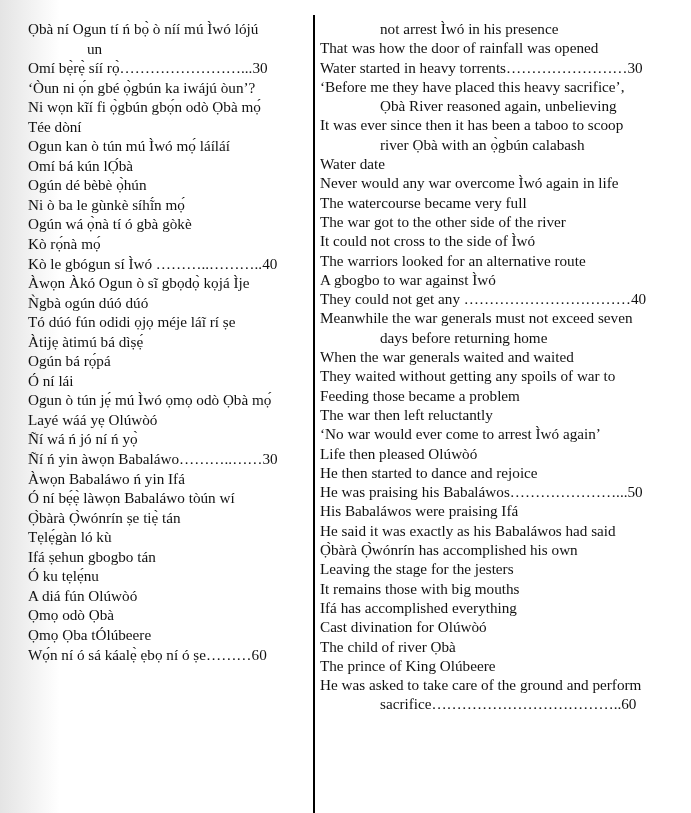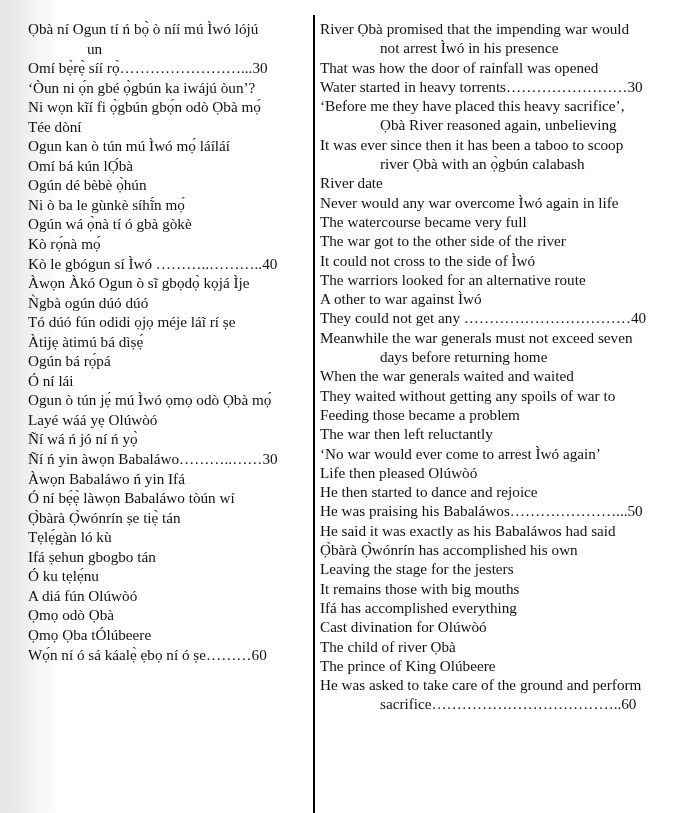--- a/index.html
+++ b/index.html
@@ -61,46 +61,46 @@
       <div class="line">Tẹlẹ́gàn ló kù</div>
       <div class="line">Ifá ṣehun gbogbo tán</div>
       <div class="line">Ó ku tẹlẹ́nu</div>
       <div class="line">A diá fún Olúwòó</div>
       <div class="line">Ọmọ odò Ọbà</div>
       <div class="line">Ọmọ Ọba tÓlúbeere</div>
       <div class="line">Wọ́n ní ó sá káalẹ̀ ẹbọ ní ó ṣe………60</div>
     </div>
   <div class="divider"></div>
   <div class="col-right" id="col-right">
-      <div class="line">River Ọbà promised that the impending war would</div>
       <div class="cont">not arrest Ìwó in his presence</div>
       <div class="line">That was how the door of rainfall was opened</div>
       <div class="line">Water started in heavy torrents……………………30</div>
       <div class="line">‘Before me they have placed this heavy sacrifice’,</div>
       <div class="cont">Ọbà River reasoned again, unbelieving</div>
       <div class="line">It was ever since then it has been a taboo to scoop</div>
       <div class="cont">river Ọbà with an ọ̀gbún calabash</div>
-      <div class="line">River date</div>
+      <div class="line">Water date</div>
       <div class="line">Never would any war overcome Ìwó again in life</div>
       <div class="line">The watercourse became very full</div>
       <div class="line">The war got to the other side of the river</div>
       <div class="line">It could not cross to the side of Ìwó</div>
       <div class="line">The warriors looked for an alternative route</div>
-      <div class="line">A other to war against Ìwó</div>
+      <div class="line">A gbogbo to war against Ìwó</div>
       <div class="line">They could not get any ……………………………40</div>
       <div class="line">Meanwhile the war generals must not exceed seven</div>
       <div class="cont">days before returning home</div>
       <div class="line">When the war generals waited and waited</div>
       <div class="line">They waited without getting any spoils of war to</div>
       <div class="line">Feeding those became a problem</div>
       <div class="line">The war then left reluctantly</div>
       <div class="line">‘No war would ever come to arrest Ìwó again’</div>
       <div class="line">Life then pleased Olúwòó</div>
       <div class="line">He then started to dance and rejoice</div>
       <div class="line">He was praising his Babaláwos…………………...50</div>
+      <div class="line">His Babaláwos were praising Ifá</div>
       <div class="line">He said it was exactly as his Babaláwos had said</div>
       <div class="line">Ọ̀bàrà Ọ̀wónrín has accomplished his own</div>
       <div class="line">Leaving the stage for the jesters</div>
       <div class="line">It remains those with big mouths</div>
       <div class="line">Ifá has accomplished everything</div>
       <div class="line">Cast divination for Olúwòó</div>
       <div class="line">The child of river Ọbà</div>
       <div class="line">The prince of King Olúbeere</div>
       <div class="line">He was asked to take care of the ground and perform</div>
       <div class="cont">sacrifice………………………………..60</div>

